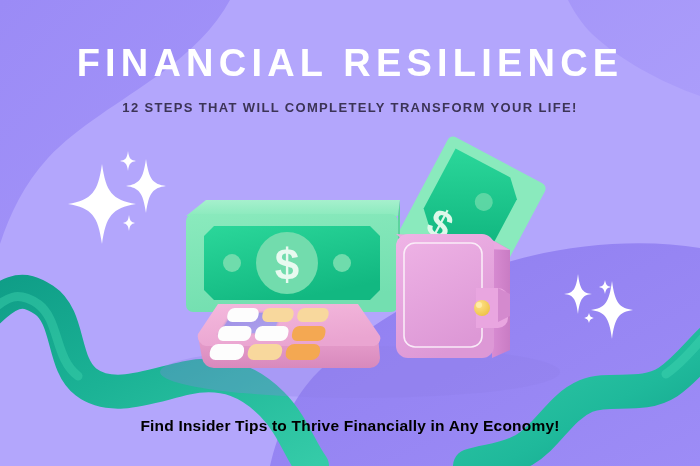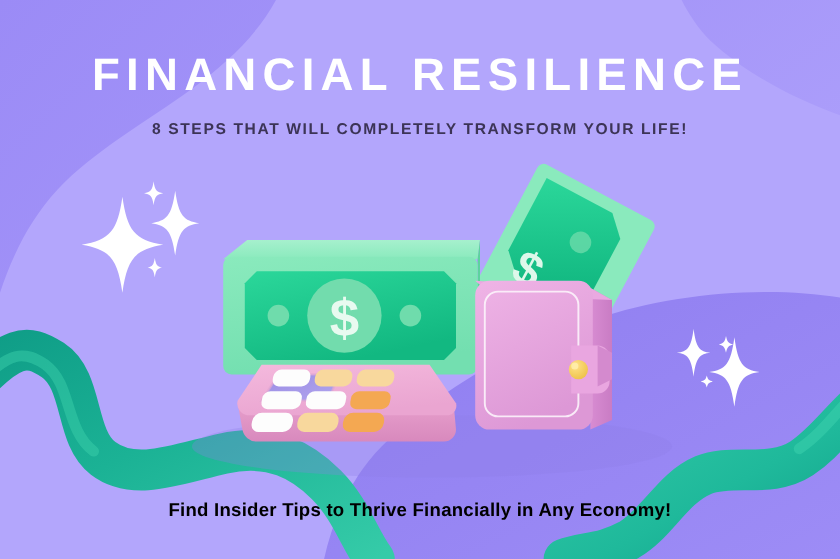--- a/index.html
+++ b/index.html
@@ -241,17 +241,17 @@
     <path fill="#ffffff" d="M612,281 C615,303 619,308 633,310 C619,312 615,317 612,339
              C609,317 605,312 591,310 C605,308 609,303 612,281 Z"></path>
     <path fill="#ffffff" d="M605,280 C606,285 607,286 611,287 C607,288 606,289 605,294
              C604,289 603,288 599,287 C603,286 604,285 605,280 Z"></path>
     <path fill="#ffffff" d="M589,313 C590,317 591,317 594,318 C591,319 590,319 589,323
              C588,319 587,319 584,318 C587,317 588,317 589,313 Z"></path>
   </svg>
 
   <div class="text-layer">
     <div id="title">FINANCIAL RESILIENCE</div>
-    <div id="subtitle">8 STEPS THAT WILL COMPLETELY TRANSFORM YOUR LIFE!</div>
+    <div id="subtitle">12 STEPS THAT WILL COMPLETELY TRANSFORM YOUR LIFE!</div>
     <div id="footer-text">Find Insider Tips to Thrive Financially in Any Economy!</div>
   </div>
 
 </div>
 
 </body></html>

